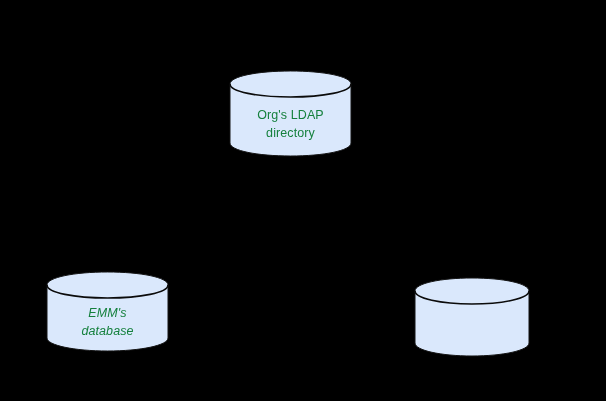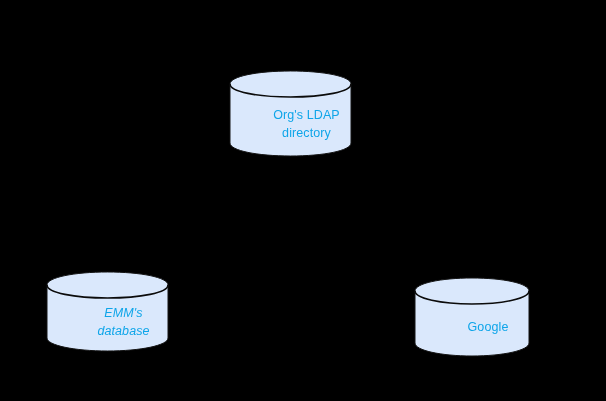--- a/index.html
+++ b/index.html
@@ -25,24 +25,24 @@
   }
   .cylinder svg {
     display: block;
     position: absolute;
     left: 0;
     top: 0;
     overflow: visible;
   }
   .cyl-label {
     position: absolute;
-    left: 16px;
+    left: 0;
     width: 100%;
     text-align: center;
-    color: #0ea5e9;
+    color: #15803d;
     font-family: "Liberation Sans", sans-serif;
     font-size: 12.5px;
     line-height: 18px;
     letter-spacing: 0.1px;
     white-space: pre-line;
     pointer-events: none;
   }
   
   #cyl-ldap { left: 229px; top: 70px; width: 123px; height: 87px; }
   #cyl-ldap .cyl-label { top: 36px; }
@@ -74,16 +74,15 @@
     </svg>
     <div class="cyl-label">EMM's
 database</div>
   </div>
 
   <div class="cylinder" id="cyl-google">
     <svg width="116" height="80" viewBox="0 0 116 80">
       <path d="M 1 14 L 1 66 C 1 73.4 26.8 79 58 79 C 89.2 79 115 73.4 115 66 L 115 14 C 115 6.3 89.2 1 58 1 C 26.8 1 1 6.3 1 14 Z" fill="#dae8fc" stroke="#141414" stroke-width="1"></path>
       <path d="M 1 14 C 1 21.4 26.8 27 58 27 C 89.2 27 115 21.4 115 14" fill="none" stroke="#0b0b0b" stroke-width="1.6"></path>
     </svg>
-    <div class="cyl-label">Google</div>
   </div>
 
 </div>
 
 </body></html>

